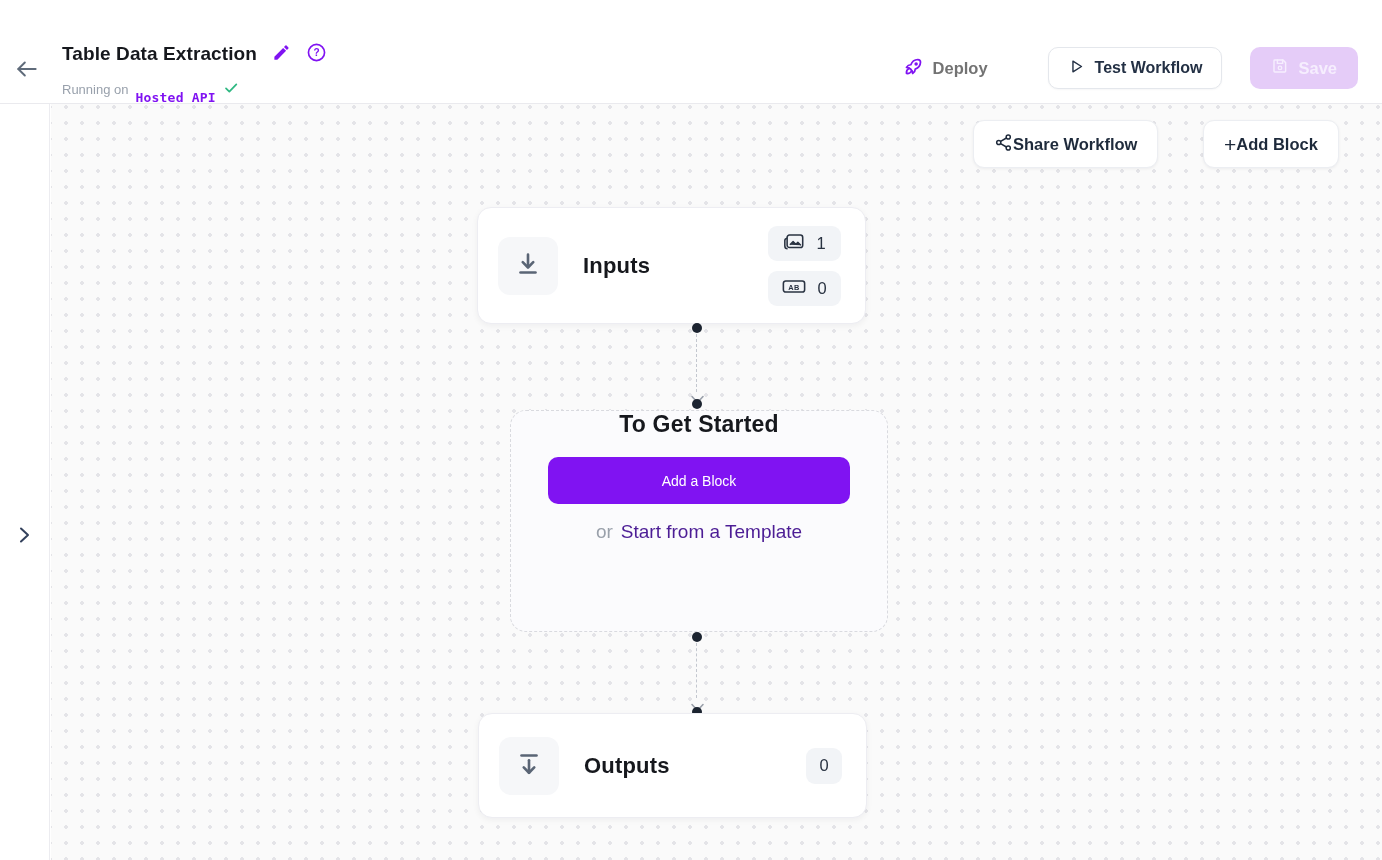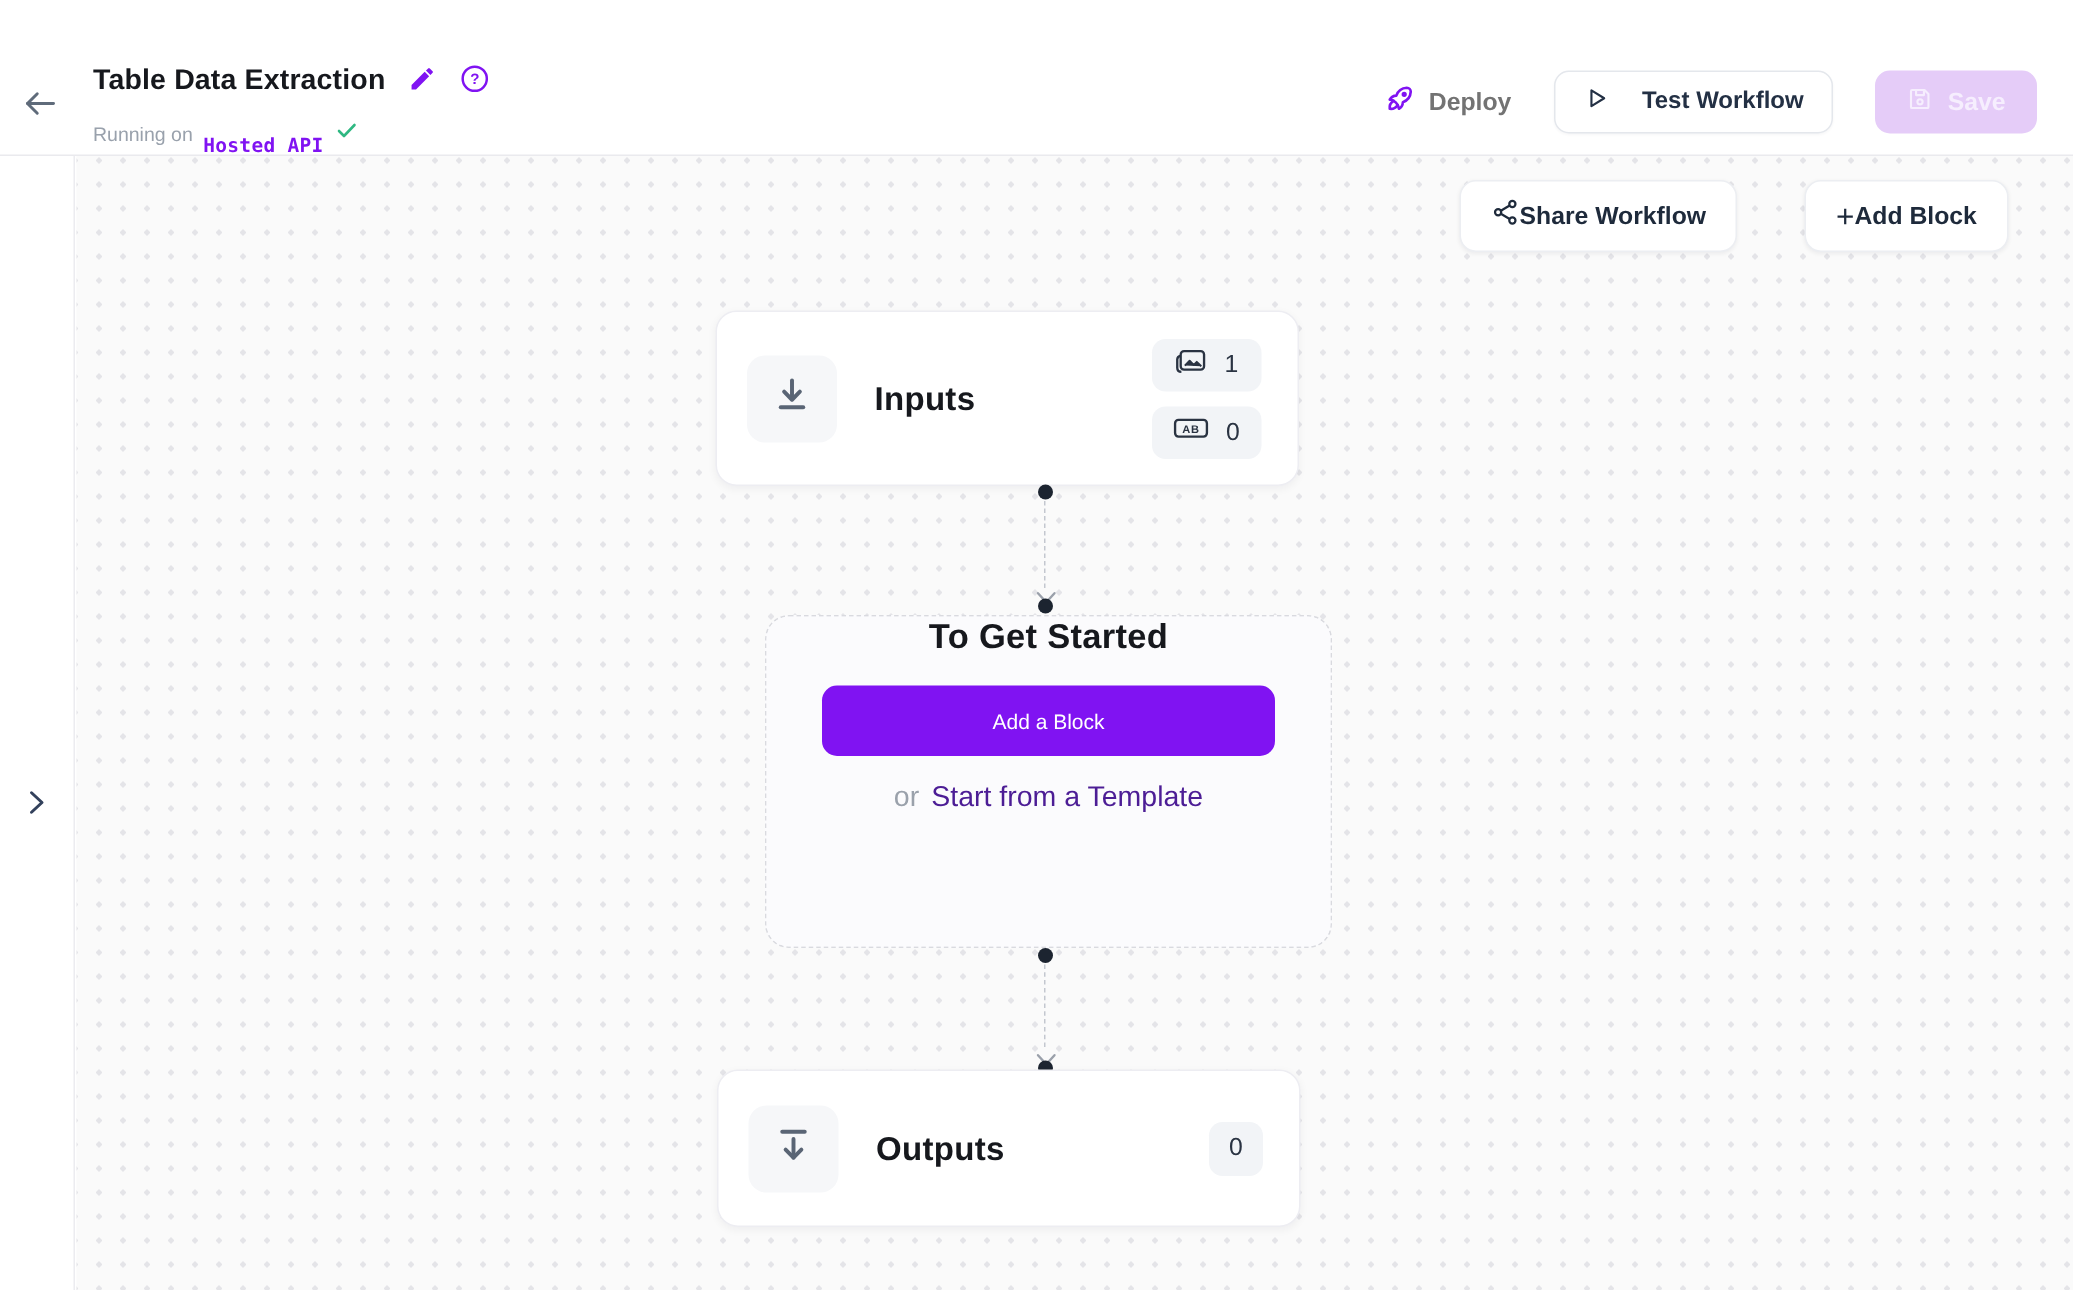--- a/index.html
+++ b/index.html
@@ -17,24 +17,24 @@
   .icon-btn { background:none; border:none; cursor:pointer; display:flex; align-items:center; }
   .subtitle-row { display:flex; align-items:center; gap:7px; margin-top:8px; }
   .subtitle-prefix { font-size:13px; color:#99a1ac; }
   .runtime { font-family:"DejaVu Sans Mono", monospace; font-size:13px; font-weight:700;
              color:#8013f2; letter-spacing:.2px;margin-top:16px; }
   .header-actions { position:absolute; right:24px; top:47px; height:42px;
                     display:flex; align-items:center; gap:28px; }
   .deploy-btn { display:flex; align-items:center; gap:9px; background:none; border:none;
                 cursor:pointer; color:#737373; font-size:16.5px; font-weight:700;
                 font-family:inherit; }
-  .test-btn { display:flex; align-items:center; gap:22px; height:42px; padding:0 19px;
+  .test-btn { display:flex; align-items:center; gap:10px; height:42px; padding:0 19px;
               background:#fff; border:1px solid #e4e7ec; border-radius:10px; cursor:pointer;
               color:#233044; font-size:16px; font-weight:700; font-family:inherit;
-              box-shadow:0 1px 2px rgba(16,24,40,.04); }
+              box-shadow:0 1px 2px rgba(16,24,40,.04);margin-left:32px; }
   .save-btn { display:flex; align-items:center; gap:9px; height:42px; padding:12px 21px;
               background:#e5ccf8; border:none; border-radius:10px; cursor:default;
               color:#f6eefe; font-size:16.5px; font-weight:700; font-family:inherit; }
 
   
   .left-rail { position:absolute; left:0; top:104px; width:50px; height:756px;
                background:#fff; border-right:1px solid #ececf0; z-index:4; }
   .rail-toggle { position:absolute; left:10px; top:418px; width:28px; height:28px;
                  background:none; border:none; cursor:pointer; color:#33415c; }
 

